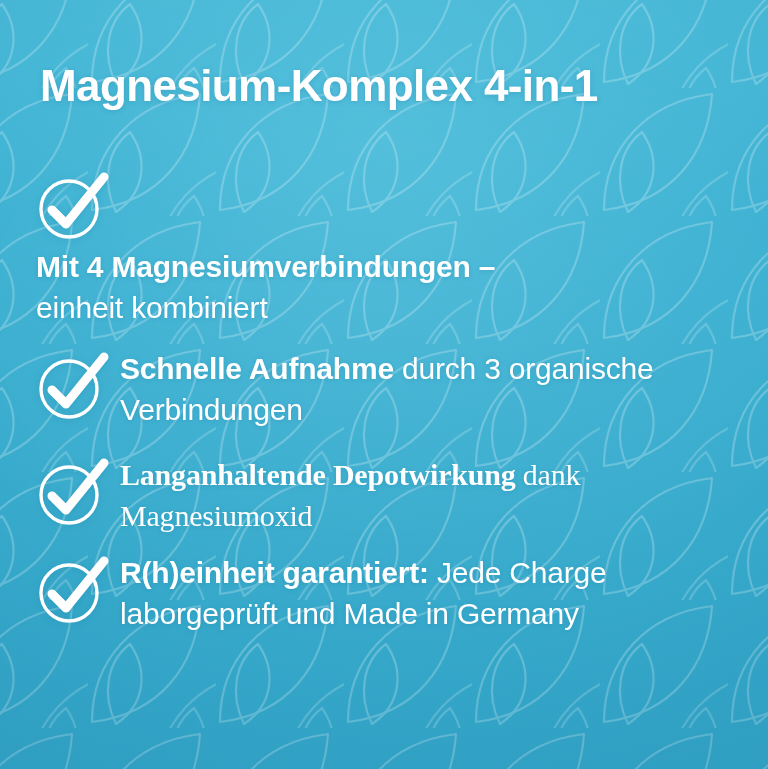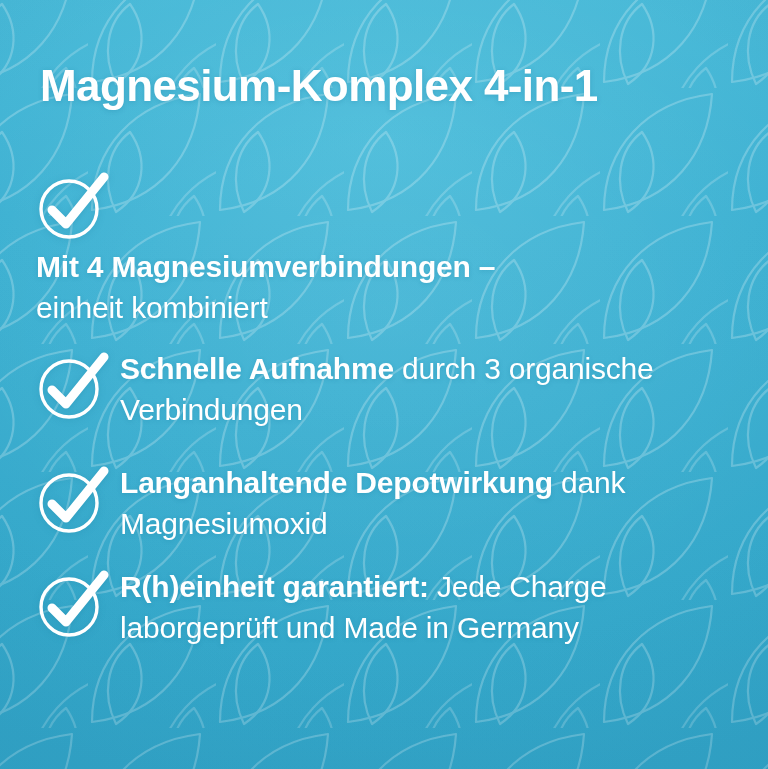--- a/index.html
+++ b/index.html
@@ -114,22 +114,22 @@
     letter-spacing: -0.2px;
     padding-top: 4px;
     text-shadow: 0 1px 4px rgba(25,120,155,0.26);
   }
   .bullet-text .strong {
     font-weight: 700;
   }
 
   
   .bullet-1 { margin-bottom: 16px; flex-direction: column; }
-  .bullet-2 { margin-bottom: 28px; }
-  .bullet-3 { margin-bottom: 18px; }
+  .bullet-2 { margin-bottom: 20px; }
+  .bullet-3 { margin-bottom: 12px; font-family: Liberation Serif, serif; }
 </style>
 </head>
 <body>
 
 <div id="poster">
 
   <div class="bg-base"></div>
   <div class="bg-tint"></div>
 
   <svg class="bg-pattern" xmlns="http://www.w3.org/2000/svg" width="848" height="849" viewBox="0 0 848 849" preserveAspectRatio="none" aria-hidden="true">

